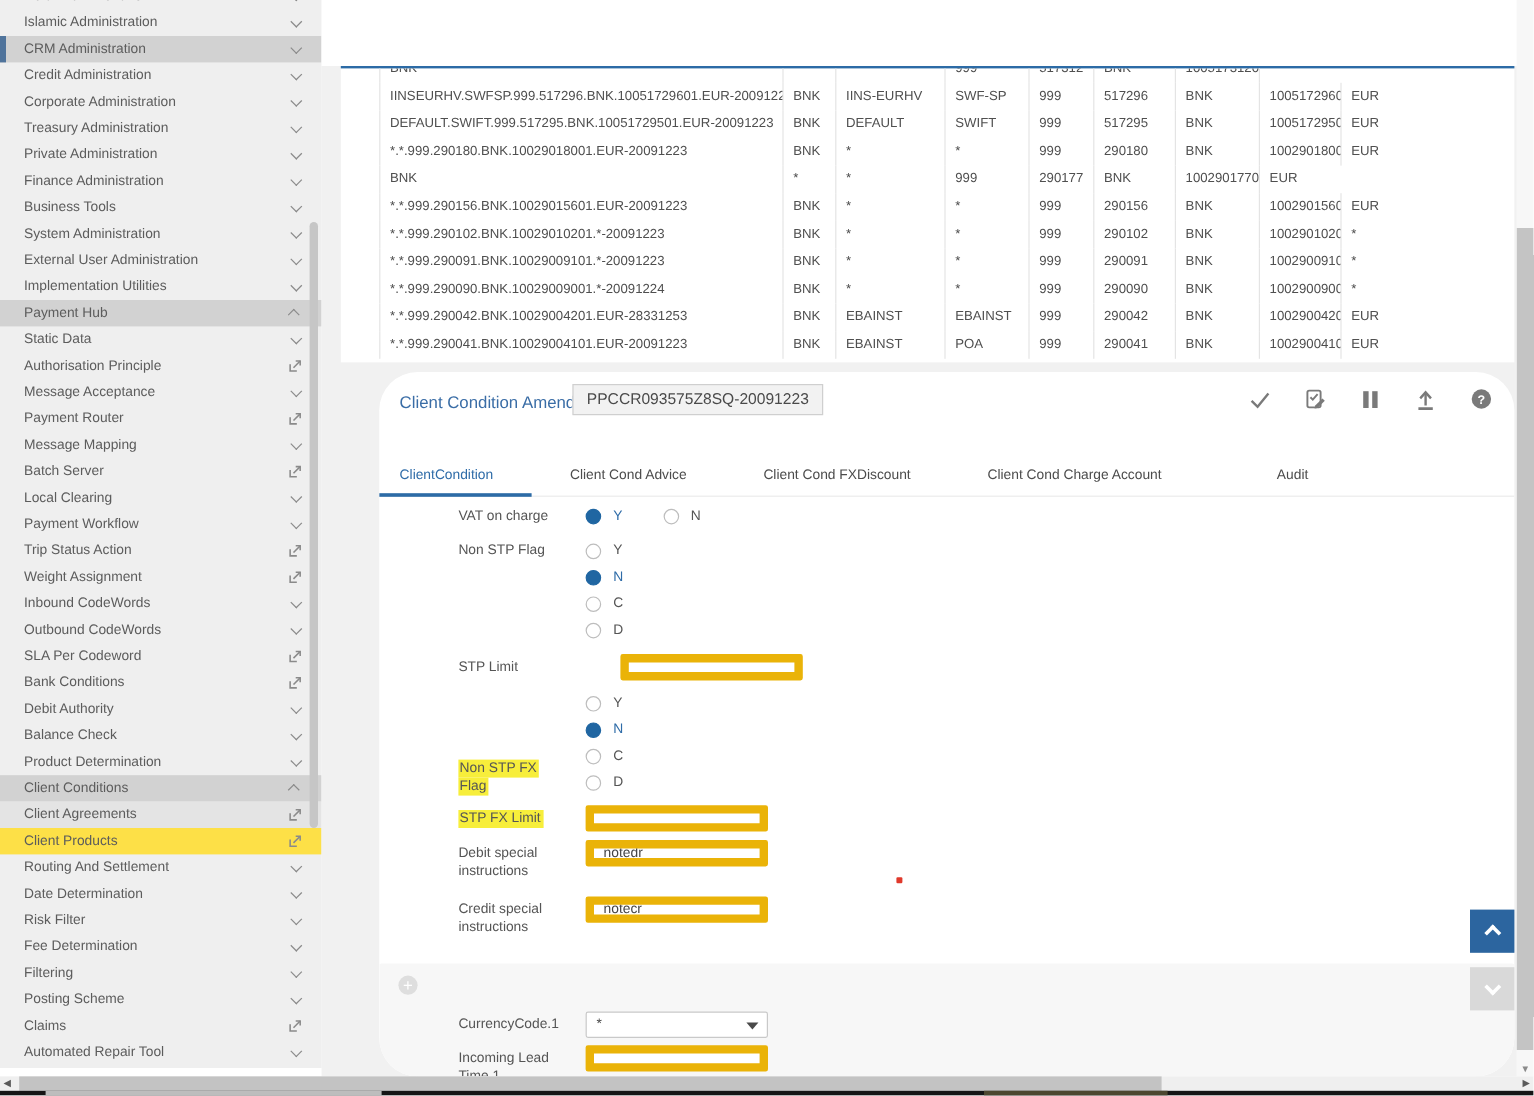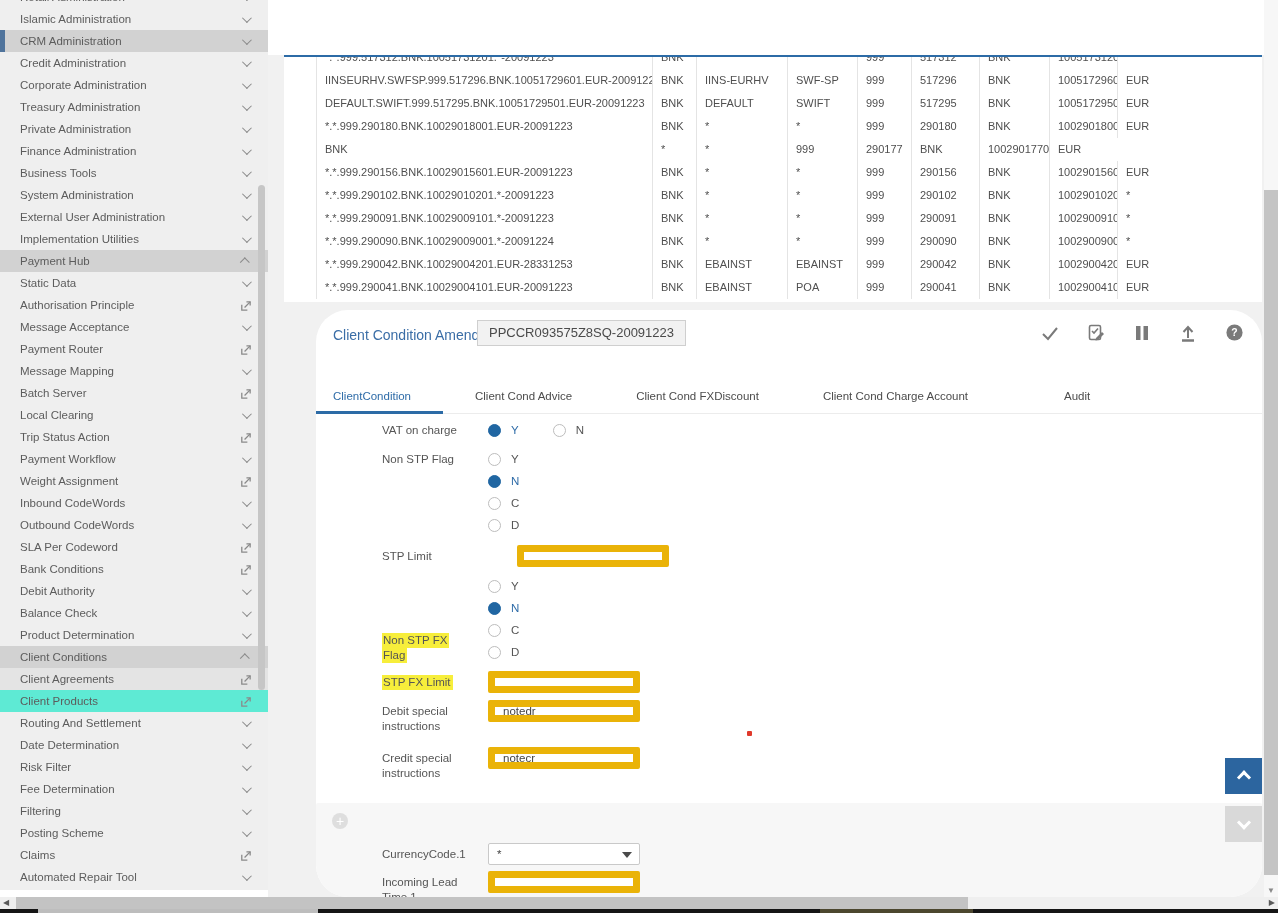--- a/index.html
+++ b/index.html
@@ -10,21 +10,21 @@
   
   .sidebar { position:absolute; left:0; top:0; width:268px; height:890px;
              background:#efefef; overflow:hidden; }
   .sb-list { position:absolute; top:-14px; left:0; right:0; }
   .sb-item { position:relative; height:22px; display:flex; align-items:center;
              padding:0 15px 0 20px; cursor:pointer; }
   .sb-item .sb-label { flex:1; font-size:11.5px; color:#5c5c5c; white-space:nowrap;
              overflow:hidden; }
   .sb-item.hl-strong { background:#d2d2d2; }
   .sb-item.hl-light  { background:#e4e4e4; }
-  .sb-item.hl-medium { background:#5eead4; }
+  .sb-item.hl-medium { background:#fde047; }
   .accent { position:absolute; left:0; top:0; bottom:0; width:5px; background:#50749c; }
   .chev { width:7px; height:7px; border-right:1.6px solid #8a8a8a;
           border-bottom:1.6px solid #8a8a8a; margin-right:4px; flex:none; }
   .chev.down { transform:rotate(45deg) translateY(-2px); }
   .chev.up   { transform:rotate(-135deg) translateY(-1px); }
   .ext-icon { width:13px; height:13px; margin-right:1px; flex:none; }
   .sb-scroll { position:absolute; right:3px; top:185px; width:7px; height:505px;
                background:#c6c6c6; border-radius:4px; }
 
   
@@ -223,30 +223,30 @@
               <path d="M6 8 L12 2" stroke="#8a8a8a" stroke-width="1.4"></path>
               <path d="M8 2 H12 V6" stroke="#8a8a8a" stroke-width="1.4"></path>
               <path d="M3 5 V11 H9" stroke="#8a8a8a" stroke-width="1.4"></path>
             </svg></span>
         </div>
         <div class="sb-item">
           <span class="sb-label">Local Clearing</span>
           <span class="chev down"></span>
         </div>
         <div class="sb-item">
+          <span class="sb-label">Payment Workflow</span>
+          <span class="chev down"></span>
+        </div>
+        <div class="sb-item">
           <span class="sb-label">Trip Status Action</span>
           <span class="ext-icon"><svg width="13" height="13" viewBox="0 0 14 14" fill="none">
               <path d="M6 8 L12 2" stroke="#8a8a8a" stroke-width="1.4"></path>
               <path d="M8 2 H12 V6" stroke="#8a8a8a" stroke-width="1.4"></path>
               <path d="M3 5 V11 H9" stroke="#8a8a8a" stroke-width="1.4"></path>
             </svg></span>
-        </div>
-        <div class="sb-item">
-          <span class="sb-label">Payment Workflow</span>
-          <span class="chev down"></span>
         </div>
         <div class="sb-item">
           <span class="sb-label">Weight Assignment</span>
           <span class="ext-icon"><svg width="13" height="13" viewBox="0 0 14 14" fill="none">
               <path d="M6 8 L12 2" stroke="#8a8a8a" stroke-width="1.4"></path>
               <path d="M8 2 H12 V6" stroke="#8a8a8a" stroke-width="1.4"></path>
               <path d="M3 5 V11 H9" stroke="#8a8a8a" stroke-width="1.4"></path>
             </svg></span>
         </div>
         <div class="sb-item">
@@ -345,21 +345,20 @@
     <div class="sb-scroll"></div>
   </aside>
 
   <div class="main">
     <div class="topband"></div>
 
     <section class="tablepanel">
       <div class="tbl" id="tbl">
           <div class="trow">
             <div class="tcell"></div>
-            <div class="tcell">*.*.999.517312.BNK.10051731201.*-20091223</div>
             <div class="tcell">BNK</div>
             <div class="tcell"></div>
             <div class="tcell"></div>
             <div class="tcell">999</div>
             <div class="tcell">517312</div>
             <div class="tcell">BNK</div>
             <div class="tcell">10051731201</div>
             <div class="tcell"></div>
           </div>
           <div class="trow">

